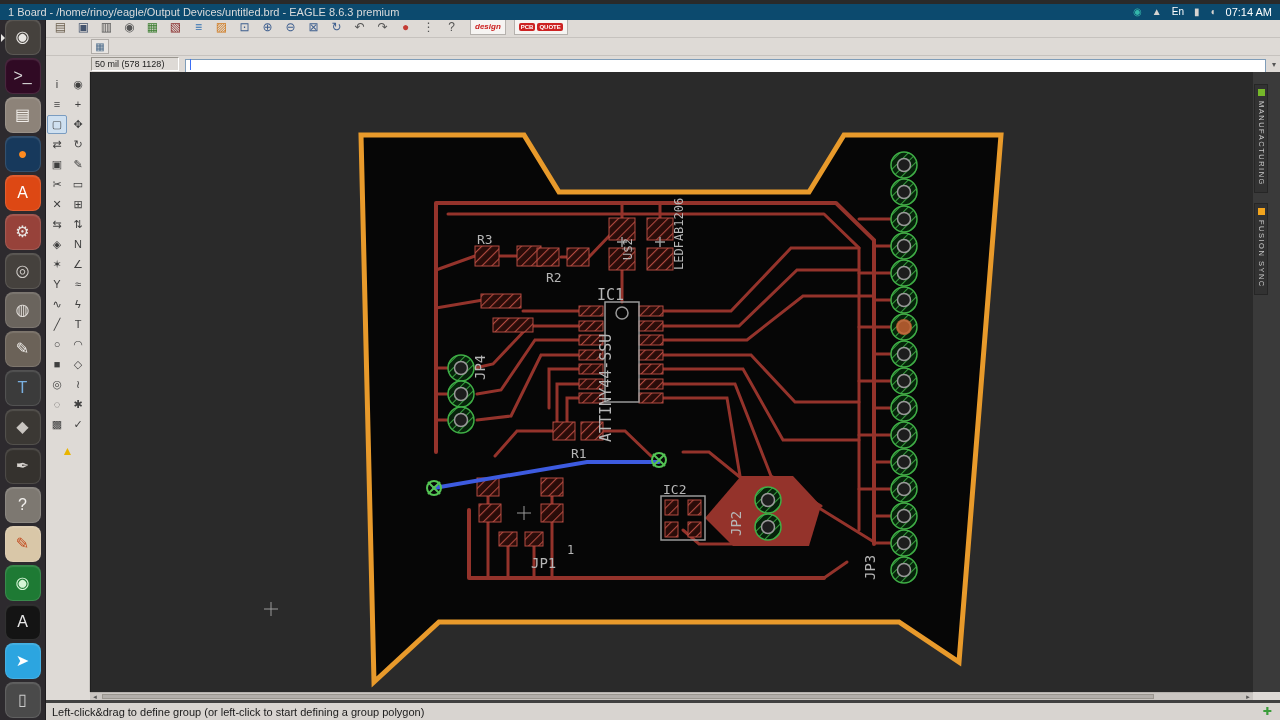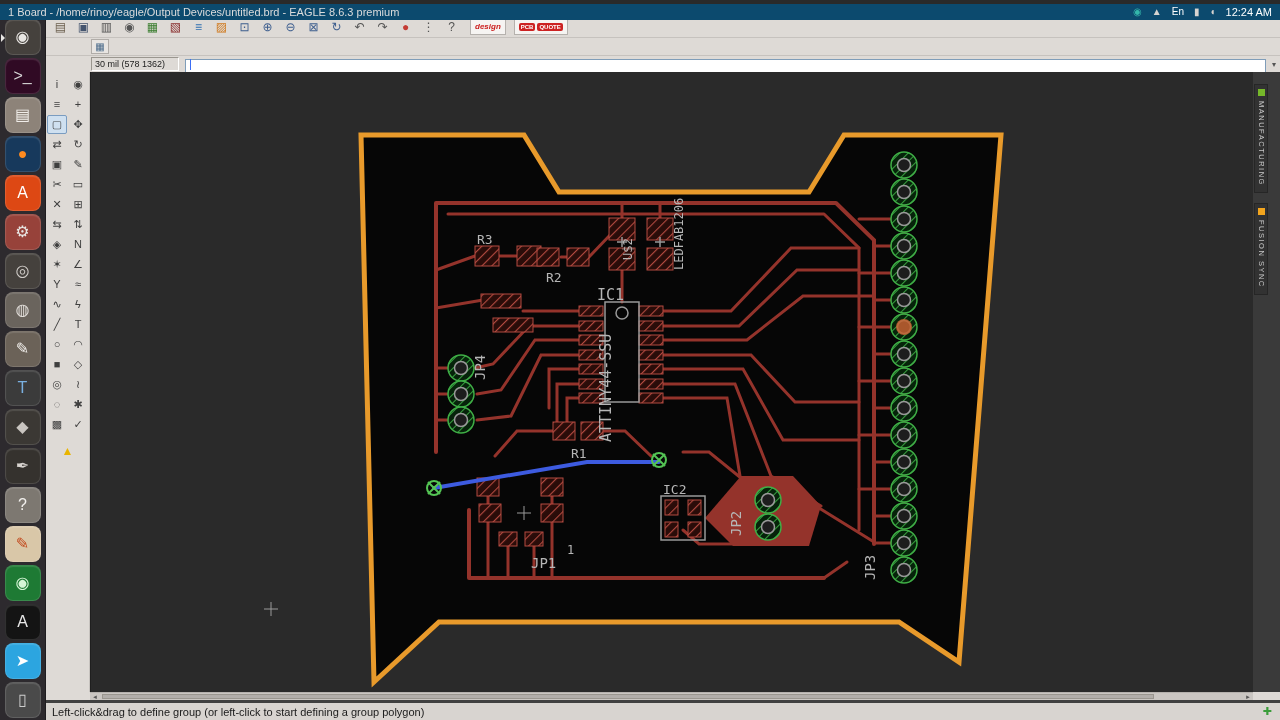--- a/index.html
+++ b/index.html
@@ -107,21 +107,21 @@
         <span class="tray-icon" style="color: rgb(52, 183, 171);">◉</span>
 
         <span class="tray-icon" style="color: rgb(216, 212, 208);">▲</span>
 
         <span class="tray-icon" style="color: rgb(255, 255, 255);">En</span>
 
         <span class="tray-icon" style="color: rgb(216, 212, 208);">▮</span>
 
         <span class="tray-icon" style="color: rgb(216, 212, 208);">◖</span>
       </div>
-    <span class="sys-clock">12:24 AM</span>
+    <span class="sys-clock">07:14 AM</span>
   </div>
 </div>
 
 <div class="launcher">
 
     <div class="launcher-item running" style="background: rgb(69, 65, 61);">
       <span class="l-glyph" style="color: rgb(232, 230, 227);">◉</span>
     </div>
 
     <div class="launcher-item" style="background: rgb(48, 10, 36);">
@@ -279,21 +279,21 @@
     </button>
   </div>
 
   <div class="toolbar-row2">
     <button class="grid-btn">
       <span>▦</span>
     </button>
   </div>
 
   <div class="coord-bar">
-    <div class="coord-display">30 mil (578 1362)</div>
+    <div class="coord-display">50 mil (578 1128)</div>
     <div class="cmd-wrap">
       <input class="cmd-input" value="" style="">
       <span class="caret"></span>
     </div>
     <span class="cmd-drop">▾</span>
   </div>
 
   <div class="tool-palette">
     <div class="tools">
 

